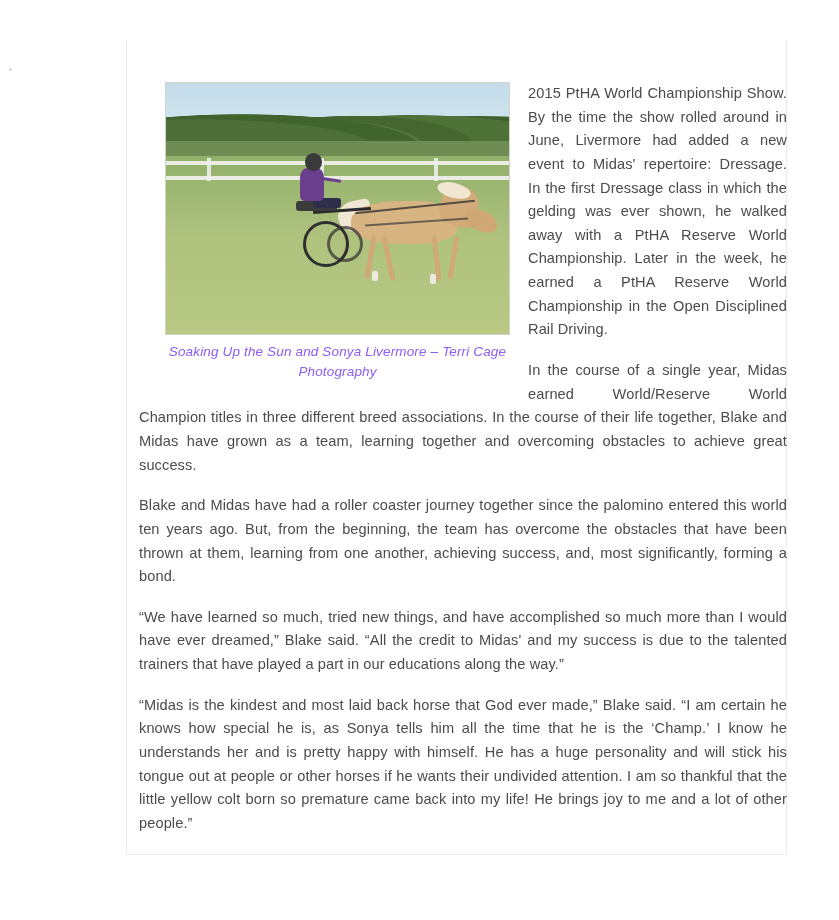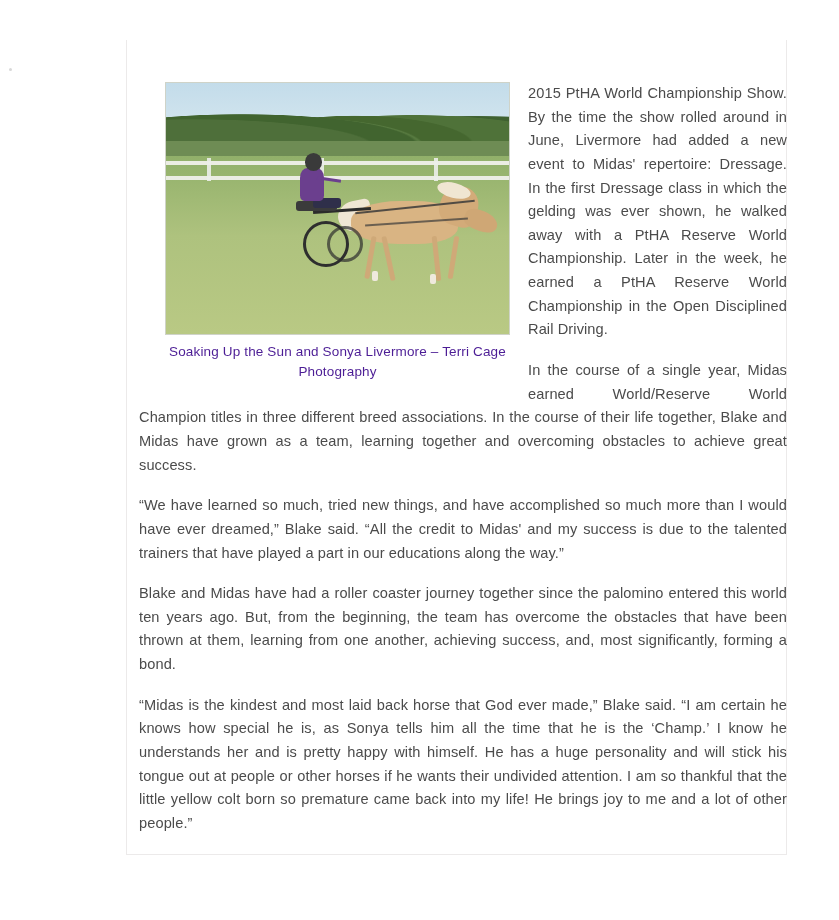--- a/index.html
+++ b/index.html
@@ -183,24 +183,25 @@
     background: #6b3f8e; transform: rotate(8deg);
   }
   .driver-leg {
     position: absolute; left: 43%; top: 46%; width: 8%; height: 4%;
     background: #2f2f4a; border-radius: 3px;
   }
 
   .figure-caption {
     margin-top: 7px;
     text-align: center;
-    color: #4c1d95;
+    color: #8b5cf6;
     font-size: 13.5px;
     line-height: 1.45;
     letter-spacing: .15px;
+    font-style: italic;
   }
 
   .body-text p {
     margin: 0 0 17px 0;
     color: #4b4b4b;
     font-size: 14.6px;
     line-height: 1.62;
     text-align: justify;
     letter-spacing: .1px;
   }
@@ -247,19 +248,19 @@
         <div class="driver-body"></div>
         <div class="driver-arm"></div>
         <div class="driver-head"></div>
       </div>
       <figcaption class="figure-caption">Soaking Up the Sun and Sonya Livermore – Terri Cage Photography</figcaption>
     </figure>
 
     <div class="body-text">
       <p>2015 PtHA World Championship Show. By the time the show rolled around in June, Livermore had added a new event to Midas' repertoire: Dressage. In the first Dressage class in which the gelding was ever shown, he walked away with a PtHA Reserve World Championship. Later in the week, he earned a PtHA Reserve World Championship in the Open Disciplined Rail Driving.</p>
       <p>In the course of a single year, Midas earned World/Reserve World Champion titles in three different breed associations. In the course of their life together, Blake and Midas have grown as a team, learning together and overcoming obstacles to achieve great success.</p>
+      <p>Blake and Midas have had a roller coaster journey together since the palomino entered this world ten years ago. But, from the beginning, the team has overcome the obstacles that have been thrown at them, learning from one another, achieving success, and, most significantly, forming a bond.</p>
       <p>“We have learned so much, tried new things, and have accomplished so much more than I would have ever dreamed,” Blake said. “All the credit to Midas' and my success is due to the talented trainers that have played a part in our educations along the way.”</p>
-      <p>Blake and Midas have had a roller coaster journey together since the palomino entered this world ten years ago. But, from the beginning, the team has overcome the obstacles that have been thrown at them, learning from one another, achieving success, and, most significantly, forming a bond.</p>
       <p>“Midas is the kindest and most laid back horse that God ever made,” Blake said. “I am certain he knows how special he is, as Sonya tells him all the time that he is the ‘Champ.’ I know he understands her and is pretty happy with himself. He has a huge personality and will stick his tongue out at people or other horses if he wants their undivided attention. I am so thankful that the little yellow colt born so premature came back into my life! He brings joy to me and a lot of other people.”</p>
     </div>
 
   </div>
 </div>
 
 </body></html>

